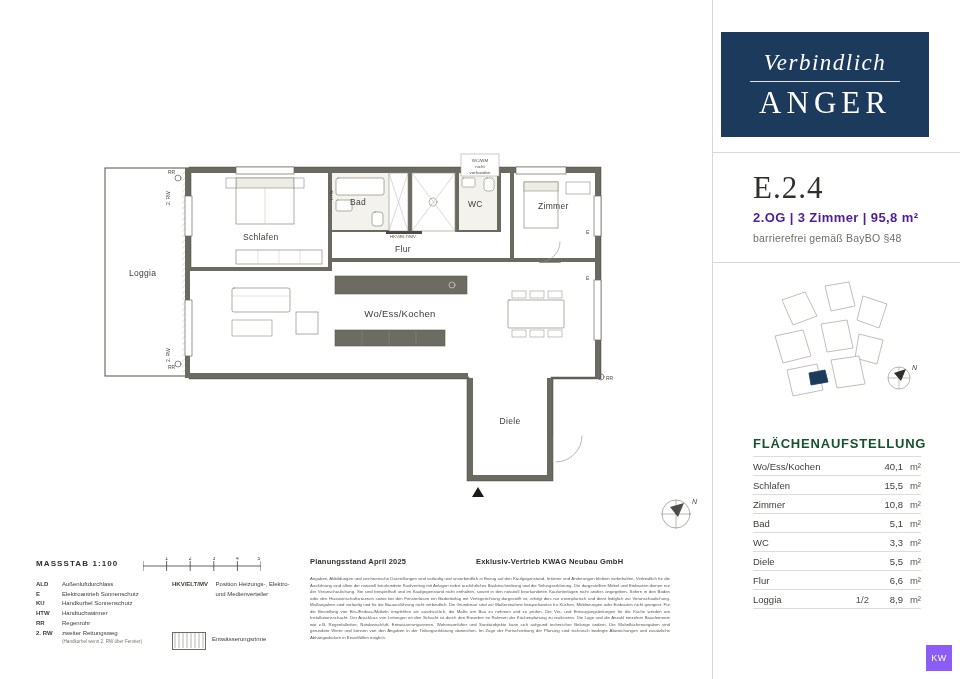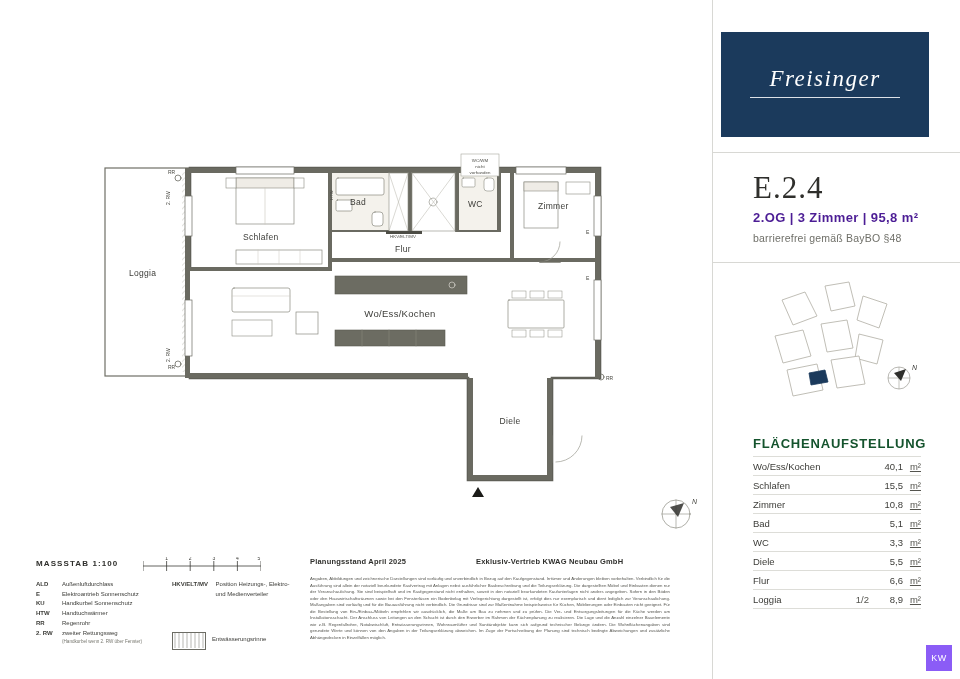--- a/index.html
+++ b/index.html
@@ -67,21 +67,21 @@
   }
   .fl-table{
     position:absolute;left:40px;top:456px;width:168px;
     border-collapse:collapse;font-size:9.5px;color:#3c3c38;
   }
   .fl-table td{padding:4px 0 3px;border-bottom:1px solid #ddddd8;}
   .fl-table tr:first-child td{border-top:1px solid #ddddd8;}
   .fl-name{text-align:left;}
   .fl-frac{text-align:right;width:24px;color:#55554f;}
   .fl-val{text-align:right;width:34px;}
-  .fl-unit{text-align:right;width:18px;color:#55554f;text-decoration:underline;}
+  .fl-unit{text-align:right;width:18px;color:#55554f;}
 
   .kw-logo{
     position:absolute;right:8px;bottom:8px;width:26px;height:26px;
     background:#8b5cf6;color:#fff;font-size:9px;
     display:flex;align-items:center;justify-content:center;letter-spacing:.5px;
   }
 
   
   .plan{position:absolute;left:0;top:0;width:712px;height:540px;}
   .plan svg{display:block;}
@@ -344,22 +344,23 @@
     <div class="hatch-label">Entwässerungsrinne</div>
 
     <div class="plan-state">Planungsstand April 2025</div>
     <div class="vendor">Exklusiv-Vertrieb KWAG Neubau GmbH</div>
     <div class="disclaimer">Angaben, Abbildungen und zeichnerische Darstellungen sind vorläufig und unverbindlich in Bezug auf den Kaufgegenstand. Irrtümer und Änderungen bleiben vorbehalten. Verbindlich für die Ausführung sind allein der notariell beurkundete Kaufvertrag mit Anlagen nebst ausführlicher Baubeschreibung und die Teilungserklärung. Die dargestellten Möbel und Einbauten dienen nur der Veranschaulichung. Sie sind beispielhaft und im Kaufgegenstand nicht enthalten, soweit in den notariell beurkundeten Kaufunterlagen nicht anders angegeben. Sofern in den Böden oder den Hauswirtschaftsräumen sowie bei den Fensterläsen ein Bodenbelag mit Verlegerichtung dargestellt ist, erfolgt dies nur exemplarisch und dient lediglich zur Veranschaulichung. Maßangaben sind vorläufig und für die Bauausführung nicht verbindlich. Die Grundrisse sind zur Maßentnahme beispielsweise für Küchen, Möblierungen oder Einbauten nicht geeignet. Für die Bestellung von Ein-/Einbau-/Möbeln empfehlen wir ausdrücklich, die Maße am Bau zu nehmen und zu prüfen. Die Ver- und Entsorgungsleitungen für die Küche werden am Installationsschacht. Der Anschluss von Leitungen an den Schacht ist durch den Erwerber im Rahmen der Küchenplanung zu realisieren. Die Lage und die Anzahl einzelner Bauelemente wie z.B. Regenfallrohre, Notabwischluft, Entwässerungsrinnen, Wohnraumlüfter und Sanitärobjekte kann sich aufgrund technischer Belange ändern. Die Wohnflächenangaben sind gerundete Werte und können von den Angaben in der Teilungserklärung abweichen. Im Zuge der Fortschreibung der Planung sind technisch bedingte Abweichungen und zusätzliche Abhängedecken in Einzelfällen möglich.</div>
   </div>
 
   <div class="right-panel">
 
     <div class="logo-box">
-      <div class="logo-top">Freisinger</div>
+      <div class="logo-top">Verbindlich</div>
       <div class="logo-rule"></div>
+      <div class="logo-bottom">ANGER</div>
     </div>
 
     <div class="panel-divider" style="top:152px;"></div>
 
     <div class="unit-code">E.2.4</div>
     <div class="unit-sub">2.OG  |  3 Zimmer  |  95,8 m²</div>
     <div class="unit-note">barrierefrei gemäß BayBO §48</div>
 
     <div class="panel-divider" style="top:262px;"></div>
 

